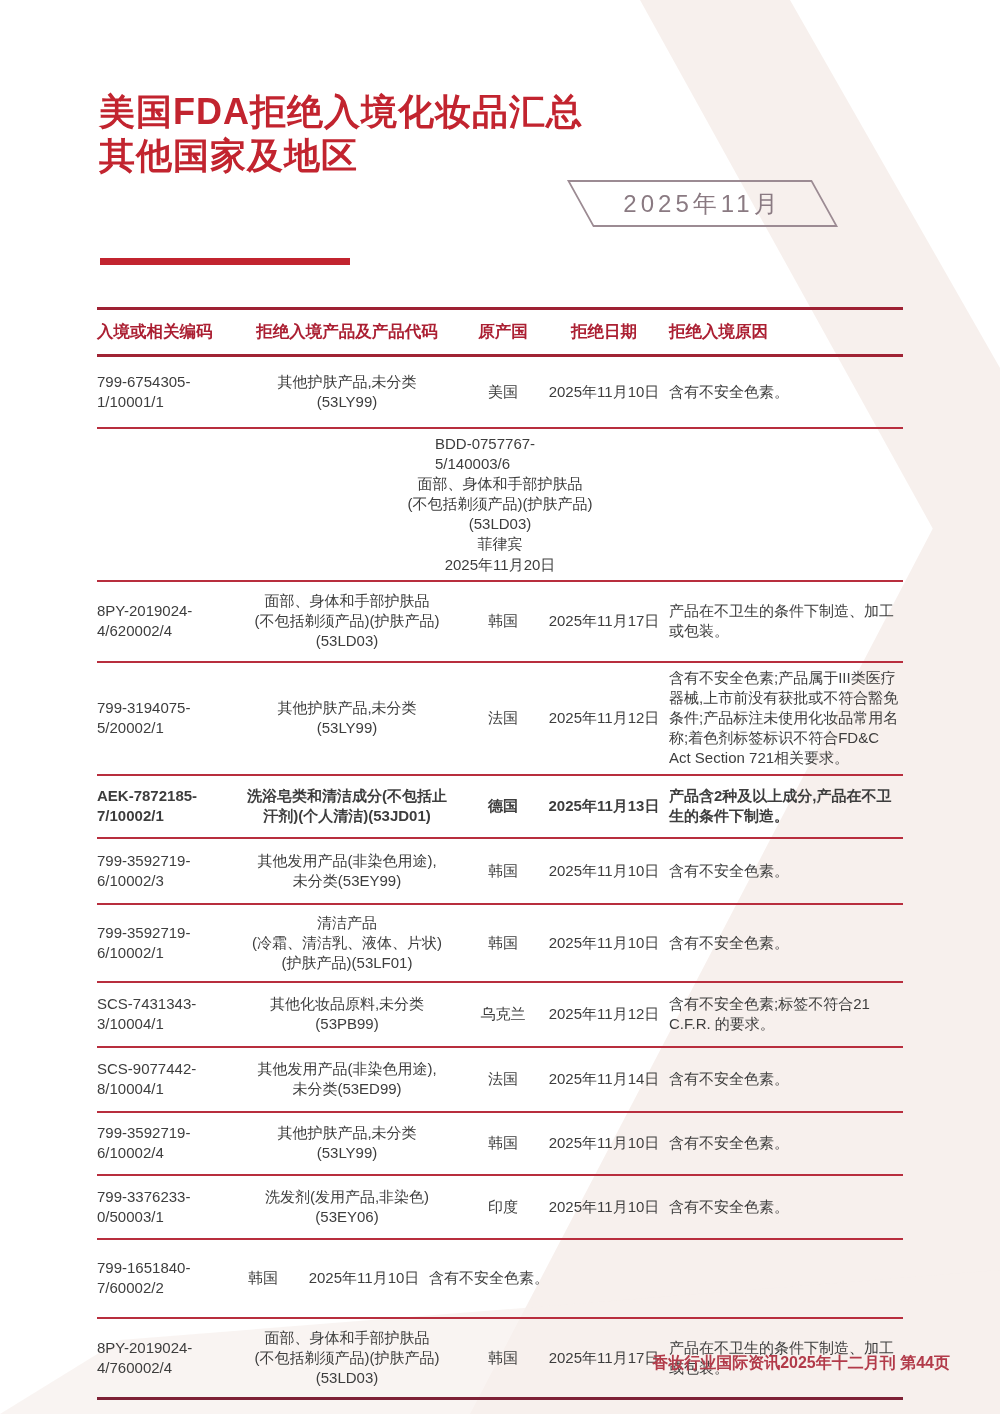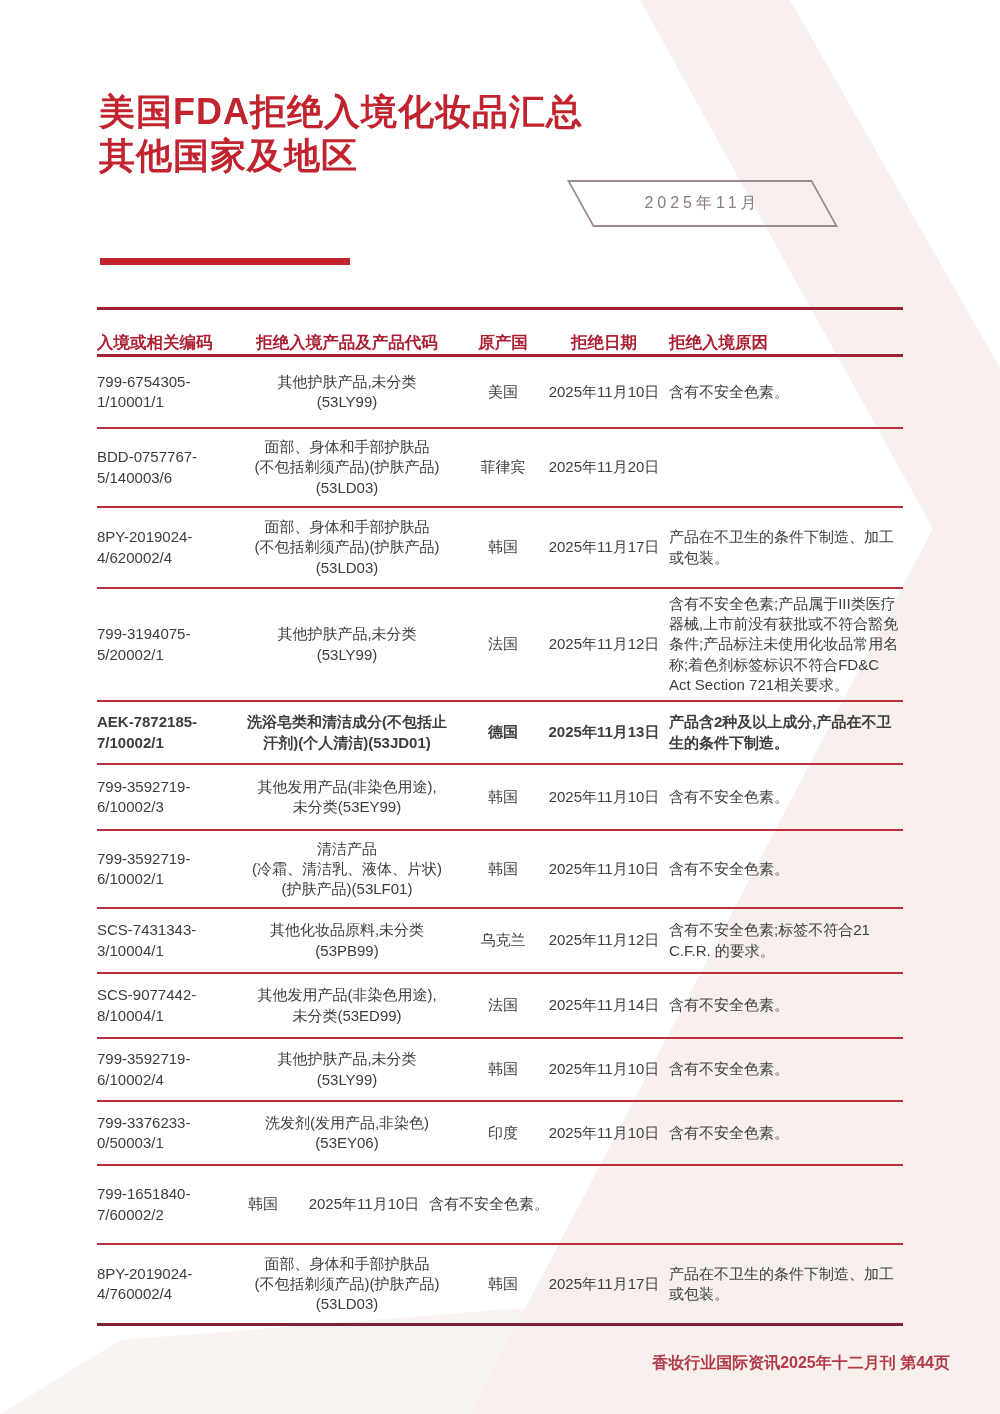--- a/index.html
+++ b/index.html
@@ -25,42 +25,42 @@
 
   
   .badge-shape{
     position:absolute;left:580px;top:180px;width:245px;height:47px;
     border:2px solid #9c8b93;transform:skewX(29deg);
     box-sizing:border-box;background:transparent;
   }
   .badge-text{
     position:absolute;left:580px;top:180px;width:245px;height:47px;
     display:flex;align-items:center;justify-content:center;
-    font-size:16px;letter-spacing:4px;color:#8a7a82;
+    font-size:24px;letter-spacing:4px;color:#8a7a82;
   }
 
   
   .table{
     position:absolute;left:97px;top:307px;width:806px;
     border-top:3px solid #9e2133;
   }
   .thead{
-    display:flex;align-items:flex-end;height:44px;
+    display:flex;align-items:center;height:44px;
     border-bottom:3px solid #a02334;
     font-weight:bold;font-size:16.5px;color:#ab1f32;
   }
   .row{
     display:flex;align-items:center;
     border-bottom:2px solid #b82e3e;
     font-size:15px;line-height:1.34;
     padding:5px 0;box-sizing:border-box;
   }
   .row:last-child{border-bottom:3px solid #7e2136;}
   .tbody .row:nth-child(1){min-height:72px;}
-  .tbody .row:nth-child(2){min-height:79px;}
+  .tbody .row:nth-child(2){min-height:79px;flex-direction:column;}
   .tbody .row:nth-child(3){min-height:81px;}
   .tbody .row:nth-child(4){min-height:113px;}
   .tbody .row:nth-child(5){min-height:63px;font-weight:bold;}
   .tbody .row:nth-child(6){min-height:66px;}
   .tbody .row:nth-child(7){min-height:78px;}
   .tbody .row:nth-child(8){min-height:65px;}
   .tbody .row:nth-child(9){min-height:65px;}
   .tbody .row:nth-child(10){min-height:63px;}
   .tbody .row:nth-child(11){min-height:64px;}
   .tbody .row:nth-child(12){min-height:79px;}

